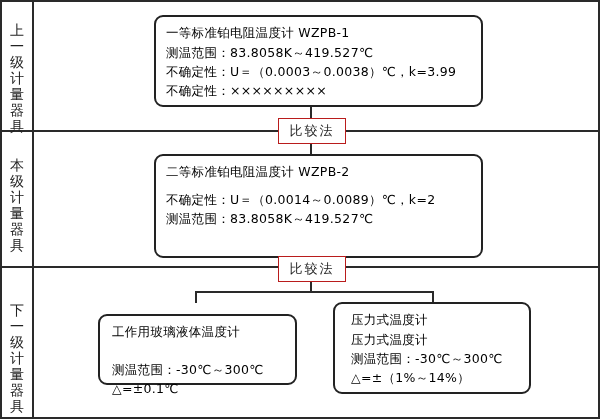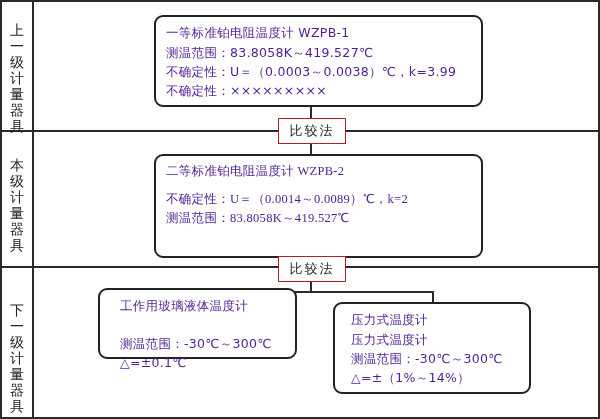--- a/index.html
+++ b/index.html
@@ -6,21 +6,21 @@
   body { width: 600px; height: 419px; position: relative; overflow: hidden;
          font-family: "DejaVu Sans", "Liberation Sans", sans-serif; color: #1e1e1e; }
   .frame { position: absolute; left: 0; top: 0; width: 596px; height: 415px;
            border: 2px solid #2a2a2a; }
   .vdiv { position: absolute; left: 32px; top: 0; width: 2px; height: 419px; background: #2a2a2a; }
   .hdiv { position: absolute; left: 0; width: 600px; height: 2px; background: #2a2a2a; }
   .side-label { position: absolute; left: 2px; width: 30px; display: flex; flex-direction: column;
                 align-items: center; font-size: 14px; line-height: 16px; color: #222; }
   .side-label span { display: block; }
   .node { position: absolute; border: 2px solid #222; border-radius: 9px; background: #fff;
-          box-sizing: border-box; padding: 5px 10px; font-size: 12.5px; color: #4c1d95; }
+          box-sizing: border-box; padding: 5px 10px; font-size: 12.5px; color: #000000; }
   .node .line { white-space: nowrap; line-height: 19px; letter-spacing: 0.3px; }
   .node .title { line-height: 21px; }
   .cmp { position: absolute; border: 1px solid #b91c1c; background: #fff; box-sizing: border-box;
          font-size: 13px; display: flex; align-items: center; justify-content: center; letter-spacing: 2px; }
   .conn-v { position: absolute; width: 2px; background: #2a2a2a; }
   .conn-h { position: absolute; height: 2px; background: #2a2a2a; }
   .gap { height: 8px; }
   .gap-lg { height: 18px; }
 </style>
 </head>
@@ -70,32 +70,32 @@
   <div class="line title">一等标准铂电阻温度计 WZPB-1</div>
   <div class="line">测温范围：83.8058K～419.527℃</div>
   <div class="line">不确定性：U＝（0.0003～0.0038）℃，k=3.99</div>
   <div class="line">不确定性：×××××××××</div>
 </div>
 
 <div class="cmp" style="left:278px; top:118px; width:68px; height:26px;">
   <span>比较法</span>
 </div>
 
-<div class="node" style="left:154px; top:154px; width:329px; height:104px;font-family:Liberation Serif, serif;">
+<div class="node" style="left:154px; top:154px; width:329px; height:104px;">
   <div class="line title">二等标准铂电阻温度计 WZPB-2</div>
   <div class="gap"></div>
   <div class="line">不确定性：U＝（0.0014～0.0089）℃，k=2</div>
   <div class="line">测温范围：83.8058K～419.527℃</div>
 </div>
 
 <div class="cmp" style="left:278px; top:256px; width:68px; height:26px;">
   <span>比较法</span>
 </div>
 
-<div class="node" style="left:98px; top:288px; width:199px; height:71px; padding:5px 20px;">
+<div class="node" style="left:98px; top:314px; width:199px; height:71px; padding:5px 12px;">
   <div class="line title">工作用玻璃液体温度计</div>
   <div class="gap-lg"></div>
   <div class="line">测温范围：-30℃～300℃</div>
   <div class="line">△=±0.1℃</div>
 </div>
 
 <div class="node" style="left:333px; top:302px; width:198px; height:92px; padding:5px 16px;">
   <div class="line title">压力式温度计</div>
   <div class="line">压力式温度计</div>
   <div class="line">测温范围：-30℃～300℃</div>

